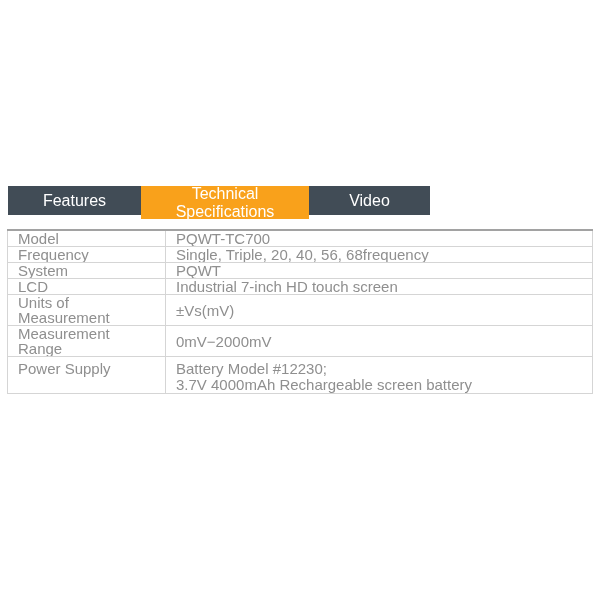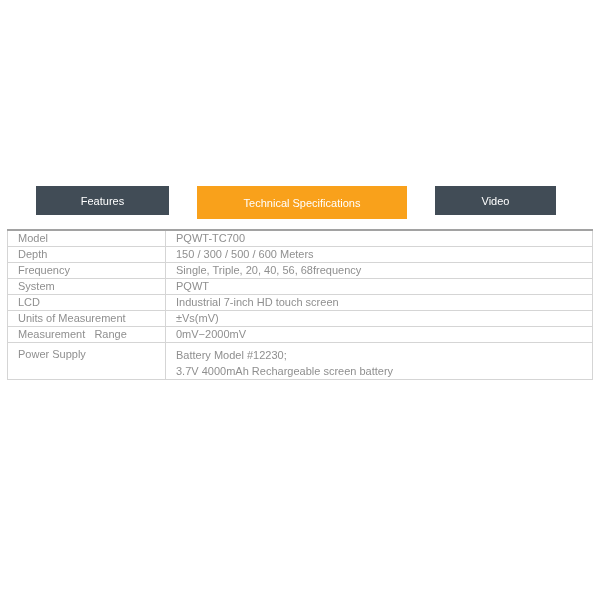--- a/index.html
+++ b/index.html
@@ -24,24 +24,23 @@
     display: flex;
     align-items: flex-start;
   }
   .tab {
     height: 29px;
     display: flex;
     align-items: center;
     justify-content: center;
     background: #414c56;
     color: #ffffff;
-    font-size: 11px;
+    font-size: 16px;
     cursor: pointer;
     box-sizing: border-box;
-    margin-left: 28px;
   }
   .tab.active {
     height: 33px;
     background: #f9a11b;
   }
   .spec-table {
     position: absolute;
     top: 229px;
     left: 7px;
     width: 586px;
@@ -49,21 +48,21 @@
     table-layout: fixed;
   }
   .spec-table {
     border-top: 2px solid #a2a2a2;
     border-left: 1px solid #d5d5d5;
     border-right: 1px solid #d5d5d5;
     border-bottom: 1px solid #d5d5d5;
   }
   .spec-table td {
     border: 1px solid #d5d5d5;
-    font-size: 11px;
+    font-size: 15px;
     color: #8f8f8f;
     height: 15px;
     line-height: 15px;
     padding: 0 10px;
     vertical-align: middle;
     white-space: pre-wrap;
     overflow: hidden;
   }
   .spec-table td.label-cell {
     width: 137px;
@@ -80,37 +79,33 @@
 </style>
 </head>
 <body>
 
 <div class="canvas">
 
   <div class="tabbar" id="tabbar">
       <div class="tab" style="width: 133px;">
         <span>Features</span>
       </div>
-      <div class="tab active" style="width: 210px; text-align: center;">
+      <div class="tab active" style="width: 168px; text-align: center;">
         <span>Technical Specifications</span>
       </div>
       <div class="tab" style="width: 121px;">
         <span>Video</span>
       </div>
     </div>
 
   <table class="spec-table">
     <tbody id="spec-rows">
         <tr>
           <td class="label-cell">Model</td>
           <td class="value-cell">PQWT-TC700</td>
-        </tr>
-        <tr>
-          <td class="label-cell">Depth</td>
-          <td class="value-cell">150 / 300 / 500 / 600 Meters</td>
         </tr>
         <tr>
           <td class="label-cell">Frequency</td>
           <td class="value-cell">Single, Triple, 20, 40, 56, 68frequency</td>
         </tr>
         <tr>
           <td class="label-cell">System</td>
           <td class="value-cell">PQWT</td>
         </tr>
         <tr>

